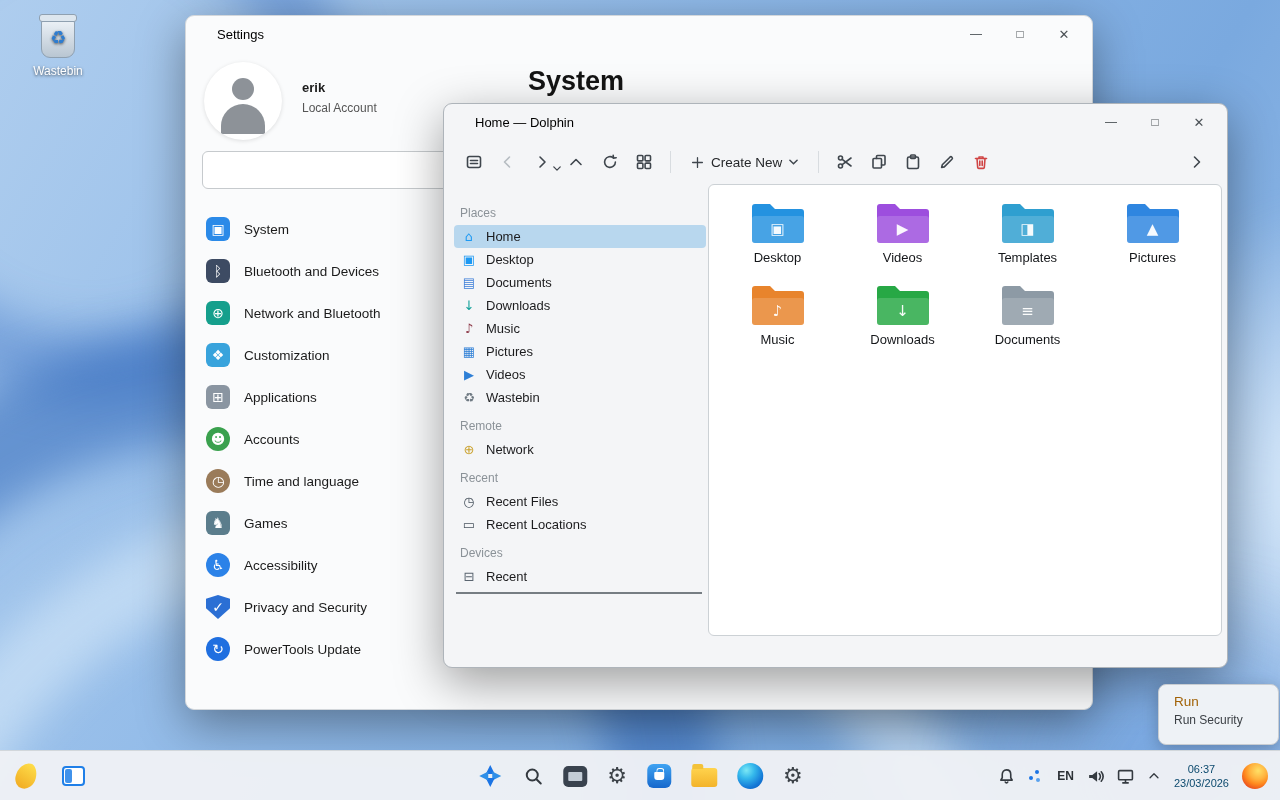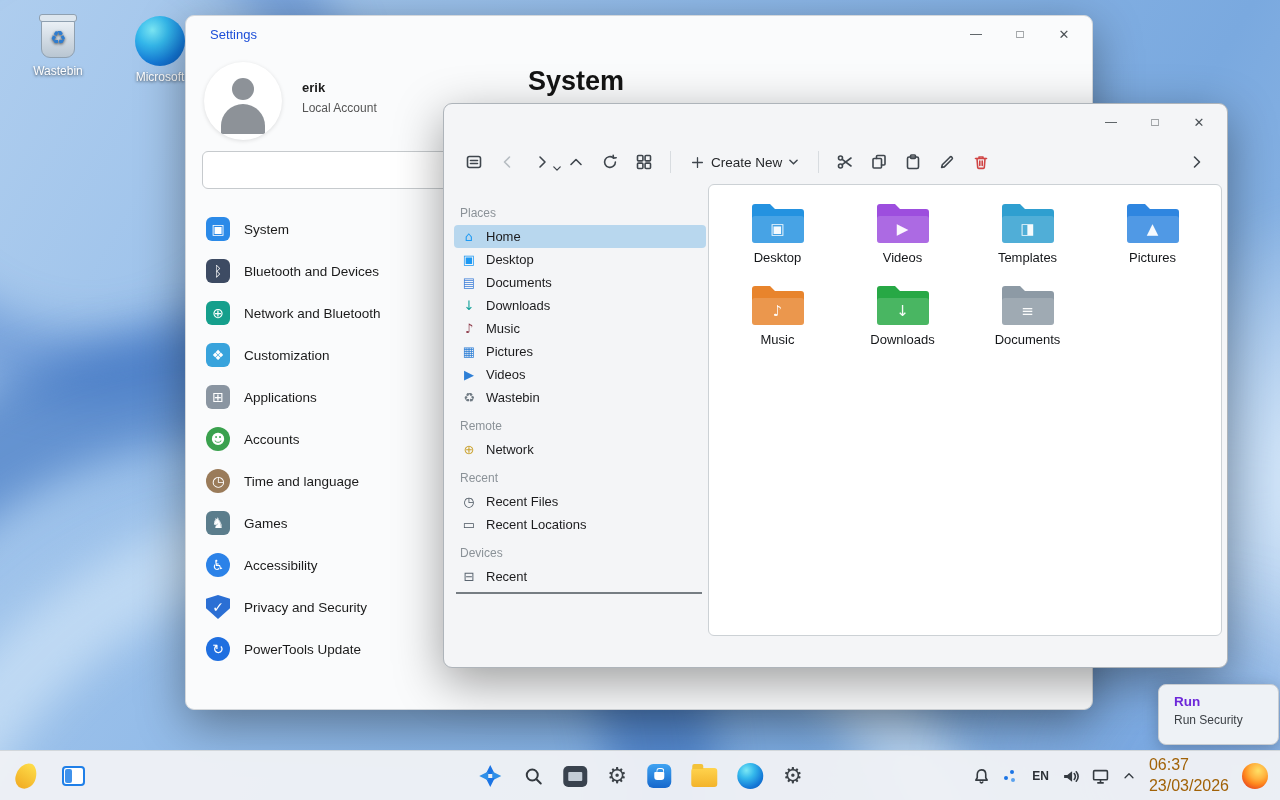--- a/index.html
+++ b/index.html
@@ -18,21 +18,21 @@
   
   .desk-icon{position:absolute;width:96px;text-align:center;color:#fff;font-size:12px;text-shadow:0 1px 3px rgba(0,0,0,.65);z-index:5}
   .bin{width:34px;height:40px;margin:4px auto 6px;background:linear-gradient(180deg,#eef3f8,#b9c6d2);border:1px solid #8fa0b0;border-radius:5px 5px 9px 9px;position:relative}
   .bin::before{content:"";position:absolute;top:-5px;left:-3px;right:-3px;height:6px;background:#dde6ee;border:1px solid #8fa0b0;border-radius:3px}
   .bin .glyph{display:block;font-size:18px;line-height:38px;color:#2e7dd1}
   .edge-ball{width:50px;height:50px;margin:0 auto 4px;border-radius:50%;background:radial-gradient(circle at 35% 28%,#7ce8f5 0%,#35b9ec 32%,#1479d7 68%,#0a54b4 100%)}
 
   
   .window{position:absolute;border-radius:9px;box-shadow:0 14px 48px rgba(0,0,0,.38)}
   .titlebar{position:absolute;left:0;right:0;top:0;height:36px;display:flex;align-items:center;border-radius:9px 9px 0 0}
-  .title-text{font-size:13px;color:#1d4ed8;padding-left:24px}
+  .title-text{font-size:13px;color:#000000;padding-left:31px}
   .win-controls{position:absolute;right:6px;top:0;height:36px;display:flex}
   .win-btn{width:44px;height:36px;display:flex;align-items:center;justify-content:center;font-size:12px;color:#4c5257}
   .win-btn.close{font-size:13px}
 
   
   .win-settings{left:185px;top:15px;width:908px;height:695px;background:#fafbfc;border:1px solid #d3d7db;z-index:10}
   .avatar{position:absolute;left:18px;top:46px;width:78px;height:78px;border-radius:50%;background:#fff;box-shadow:0 1px 4px rgba(0,0,0,.12);overflow:hidden}
   .avatar .head{position:absolute;left:28px;top:16px;width:22px;height:22px;border-radius:50%;background:#8d9298}
   .avatar .body{position:absolute;left:17px;top:42px;width:44px;height:30px;border-radius:22px 22px 0 0;background:#8d9298}
   .user-name{position:absolute;left:116px;top:64px;font-size:13px;font-weight:bold;color:#1c1c1c}
@@ -70,21 +70,21 @@
   .f-ic svg{display:block}
   .emblem{position:absolute;left:0;right:0;top:14px;bottom:0;display:flex;align-items:center;justify-content:center;font-size:15px;color:rgba(255,255,255,.95)}
   .cell .lbl{margin-top:5px;font-size:13px;color:#15171a}
   .statusbar{position:absolute;left:264px;right:14px;bottom:7px;height:22px;display:flex;align-items:center;font-size:12.5px;color:#3a3f44}
   .statusbar .spacer{flex:1}
   .prog{width:100px;height:9px;border-radius:5px;background:#dde2e6;overflow:hidden;margin-right:12px}
   .prog .fill{width:16%;height:100%;background:#84a9cc;border-radius:5px}
 
   
   .run-tip{position:absolute;left:1158px;top:684px;width:121px;height:61px;background:#eef2f6;border:1px solid #c8cdd2;border-radius:8px;box-shadow:0 4px 16px rgba(0,0,0,.22);padding:9px 15px;z-index:30}
-  .run-tip .t{font-size:13.5px;font-weight:700;color:#6d28d9}
+  .run-tip .t{font-size:13.5px;font-weight:400;color:#a16207}
   .run-tip .s{font-size:12px;color:#3c4146;margin-top:4px}
 
   
   .taskbar{position:absolute;left:0;right:0;bottom:0;height:50px;background:rgba(238,241,245,.97);border-top:1px solid #d2d7db;z-index:40}
   .tb-left{position:absolute;left:16px;top:0;height:50px;display:flex;align-items:center;gap:26px}
   .swoosh{width:20px;height:26px;background:linear-gradient(200deg,#ffe14d,#f0a820);border-radius:60% 40% 55% 45%/60% 50% 50% 40%;transform:rotate(14deg)}
   .win-pane{width:23px;height:20px;border:2px solid #1f7fe8;border-radius:4px;position:relative;background:#fff}
   .win-pane::before{content:"";position:absolute;left:1px;top:1px;bottom:1px;width:7px;background:#1f7fe8;opacity:.85;border-radius:2px}
   .tb-center{position:absolute;left:50%;top:0;transform:translateX(-50%);height:50px;display:flex;align-items:center;gap:20px}
   .tb-ic{display:flex;align-items:center;justify-content:center}
@@ -98,21 +98,21 @@
   .folder-mini::before{content:"";position:absolute;top:-4px;left:1px;width:11px;height:5px;background:#f3c23a;border-radius:2px 2px 0 0}
   .edge-mini{width:26px;height:26px;border-radius:50%;background:radial-gradient(circle at 35% 28%,#7ce8f5 0%,#35b9ec 32%,#1479d7 68%,#0a54b4 100%)}
   .tb-right{position:absolute;right:12px;top:0;height:50px;display:flex;align-items:center;gap:13px}
   .tb-right svg{stroke:#343a40;fill:none;stroke-width:1.5;stroke-linecap:round;stroke-linejoin:round}
   .dots{width:16px;height:14px;position:relative}
   .dots i{position:absolute;width:4px;height:4px;border-radius:50%;background:#1b74e4}
   .dots i:nth-child(1){left:1px;top:7px}
   .dots i:nth-child(2){left:7px;top:1px}
   .dots i:nth-child(3){left:8px;top:9px;background:#5aa2ee}
   .lang{font-size:12px;font-weight:600;color:#2c3136}
-  .clock{text-align:left;font-size:16px;line-height:1.3;color:#a16207}
+  .clock{text-align:center;font-size:11px;line-height:1.3;color:#0c4a6e}
   .firefox{width:26px;height:26px;border-radius:50%;background:radial-gradient(circle at 62% 30%,#ffe066 0%,#ffb23e 35%,#ff8a1e 55%,#e8491f 82%,#c4331c 100%)}
 </style>
 </head>
 <body>
 
 <div class="screen">
 
   <div>
     <div class="swirl r3"></div>
     <div class="swirl r1"></div>
@@ -120,24 +120,20 @@
     <div class="swirl b1"></div>
     <div class="swirl b2"></div>
   </div>
 
   <div class="desk-icon" style="left:10px;top:14px">
     <div class="bin">
         <span class="glyph">♻</span>
       </div>
     <div>Wastebin</div>
   </div>
-  <div class="desk-icon" style="left:112px;top:16px">
-    <div class="edge-ball"></div>
-    <div>Microsoft</div>
-  </div>
 
   <div class="window win-settings">
     <div class="titlebar">
       <span class="title-text">Settings</span>
     </div>
     <div class="win-controls">
       <div class="win-btn">—</div>
       <div class="win-btn">□</div>
       <div class="win-btn close">✕</div>
     </div>
@@ -194,20 +190,23 @@
         <span>Privacy and Security</span>
       </div>
       <div class="nav-item">
         <span class="tile circle glyph" style="background: rgb(31, 111, 224);">↻</span>
         <span>PowerTools Update</span>
       </div>
     </div>
   </div>
 
   <div class="window win-dolphin">
+    <div class="titlebar">
+      <span class="title-text">Home — Dolphin</span>
+    </div>
     <div class="win-controls">
       <div class="win-btn">—</div>
       <div class="win-btn">□</div>
       <div class="win-btn close">✕</div>
     </div>
 
     <div class="toolbar">
       <div class="tb-btn">
         <svg width="16" height="16" viewBox="0 0 16 16">
             <rect x="1.5" y="2.5" width="13" height="11" rx="2"></rect>

